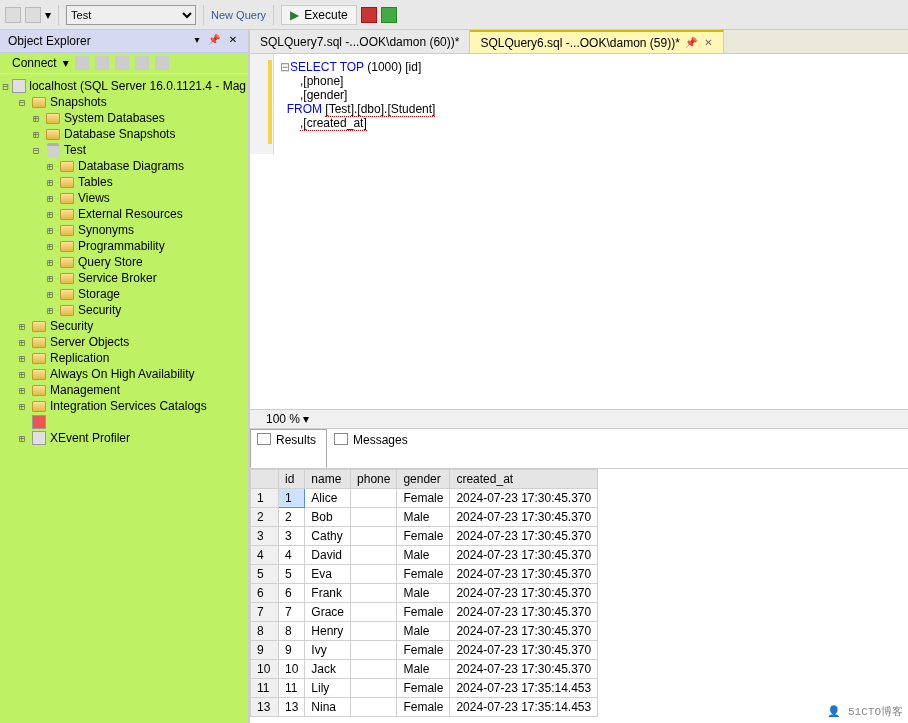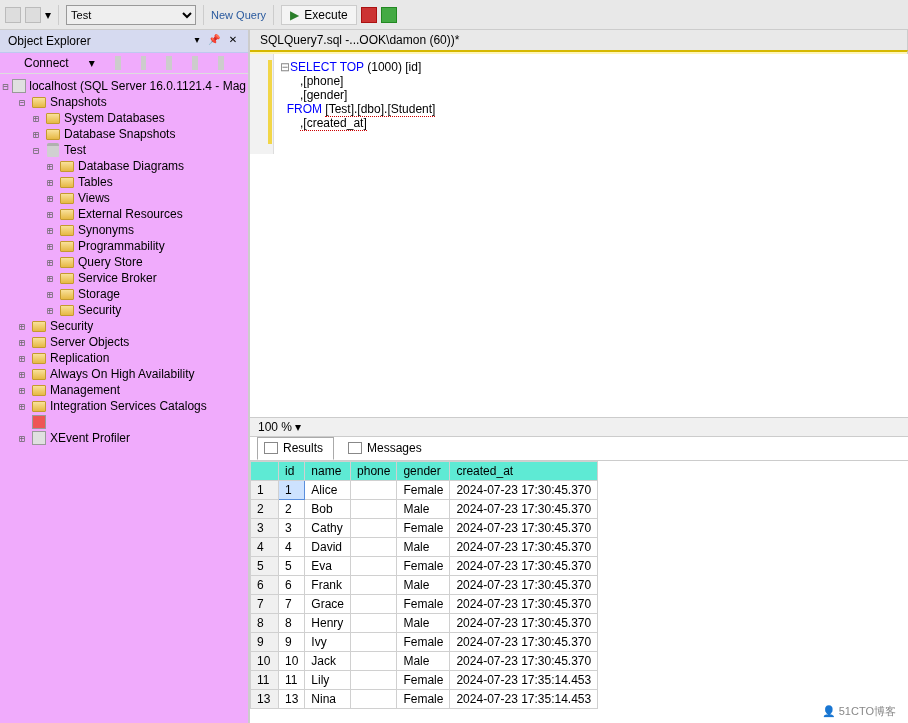--- a/index.html
+++ b/index.html
@@ -10,71 +10,71 @@
 .toolbar-top .dropdown { display: flex; align-items: center; gap: 3px; }
 .toolbar-top .db-select { width: 130px; height: 20px; font-size: 11px; border: 1px solid #999; }
 .toolbar-top .execute-btn { display: flex; align-items: center; gap: 5px; padding: 2px 8px; border: 1px solid #ccc; background: #f4f4f4; cursor: pointer; }
 .toolbar-top .execute-btn .play { color: #2a7e2a; }
 .toolbar-top .link { color: #2a5a9e; font-size: 11px; }
 .toolbar-top .sep { width: 1px; height: 20px; background: #ccc; margin: 0 3px; }
 
 .main-split { display: flex; height: calc(100% - 30px); }
 
 
-.left-pane { width: 250px; background: #f0abfc; border-right: 2px solid #ccc; display: flex; flex-direction: column; }
+.left-pane { width: 250px; background: #bef264; border-right: 2px solid #ccc; display: flex; flex-direction: column; }
 .oe-title { background: #d6daf0; padding: 4px 8px; font-size: 12px; display: flex; justify-content: space-between; align-items: center; border-bottom: 1px solid #bfc8f0; }
 .oe-title .actions { display: flex; gap: 4px; }
 .oe-title .pin, .oe-title .close { width: 14px; height: 14px; display: inline-block; font-size: 10px; text-align: center; }
-.oe-connect { padding: 3px 24px; display: flex; align-items: center; gap: 20px; border-bottom: 1px solid #ddd; }
+.oe-connect { padding: 3px 12px; display: flex; align-items: center; gap: 6px; border-bottom: 1px solid #ddd; }
 .oe-connect .cicon { width: 14px; height: 14px; background: #ccc; }
 .oe-tree { flex: 1; overflow: auto; padding: 4px 2px; font-size: 12px; user-select: none; }
 .tree-node { display: flex; align-items: center; padding: 1px 0; white-space: nowrap; }
 .tree-node .exp { width: 12px; text-align: center; color: #666; font-size: 10px; font-family: monospace; }
 .tree-node .icon { width: 16px; height: 14px; margin: 0 3px; display: inline-flex; align-items: center; justify-content: center; }
 .folder { width: 14px; height: 11px; background: linear-gradient(#f9e19a,#e6b844); border: 1px solid #c49a2e; border-radius: 1px; }
 .db-icon { width: 12px; height: 14px; background: #d0d0d0; border-radius: 2px 2px 1px 1px; position:relative; }
 .db-icon::before { content:""; position:absolute; top:0; left:0; right:0; height:3px; background:#b0b0b0; border-radius:2px 2px 0 0; }
 .server-icon { width:14px; height:14px; background:#e0e0e0; border:1px solid #999; }
 .indent-1 { padding-left: 14px; }
 .indent-2 { padding-left: 28px; }
 .indent-3 { padding-left: 42px; }
 
 
 .right-pane { flex: 1; display: flex; flex-direction: column; background: #fff; overflow: hidden; }
 
 
-.file-tabs { display: flex; background: #e9e8d9; border-bottom: 1px solid #ccc; height: 24px; flex-direction: column; }
+.file-tabs { display: flex; background: #e9e8d9; border-bottom: 1px solid #ccc; height: 24px; }
 .file-tab { padding: 3px 10px; border-right: 1px solid #ccc; font-size: 11px; display: flex; align-items: center; gap: 6px; background: #e9e9e9; cursor: pointer; }
 .file-tab.active { background: #fff6b8; border-top: 2px solid #d6b800; justify-content: flex-end; }
 .file-tab .pin-x { font-size: 10px; color: #666; }
 
 
 .editor { padding: 6px 6px 6px 30px; font-family: Consolas, monospace; font-size: 13px; background: #fff; position: relative; flex: 0 0 auto; min-height: 100px; }
 .editor .gutter { position: absolute; left: 0; top: 0; bottom: 0; width: 24px; background: #f2f2f2; border-right: 1px solid #ddd; }
 .editor .gutter .mod { position: absolute; left: 18px; width: 4px; background: #f2d648; }
 .kw { color: #0000ff; }
 .line { white-space: pre; }
 .red-squiggle { border-bottom: 1px dotted #c00; }
 
-.zoom-bar { background: #f0f0f0; border-top: 1px solid #ccc; border-bottom: 1px solid #ccc; padding: 2px 8px; font-size: 11px; }
+.zoom-bar { background: #f0f0f0; border-top: 1px solid #ccc; border-bottom: 1px solid #ccc; padding: 2px 16px; font-size: 11px; }
 
 
 .results-tabs { display: flex; border-bottom: 1px solid #ccc; background: #fff; }
-.results-tabs .rtab { padding: 3px 10px 4px 6px; font-size: 11px; display:flex; align-items:center; gap:5px; border: 1px solid transparent; margin-left: 7px; }
+.results-tabs .rtab { padding: 3px 10px 20px 6px; font-size: 11px; display:flex; align-items:flex-start; gap:5px; border: 1px solid transparent; }
 .results-tabs .rtab.active { border: 1px solid #aaa; border-bottom:1px solid #fff; background: #fff; }
 .results-tabs .ricon { width:14px; height:12px; border:1px solid #888; display:inline-block; }
 
 .grid-wrap { flex:1; overflow:auto; background:#fff; }
 table.results { border-collapse: collapse; font-family: "SimSun","Courier New", monospace; font-size: 12px; }
 table.results th, table.results td { border: 1px solid #d0d0d0; padding: 2px 6px; text-align: left; white-space: nowrap; }
-table.results th { background: #5eead4; font-weight: normal; }
+table.results th { background: #e5e5e5; font-weight: normal; }
 table.results td.rownum { background: #f0f0f0; text-align: left; width: 28px; }
 table.results td.sel { background: #cde2ff; border: 1px solid #5a8edc; }
 
-.watermark { position:absolute; right:12px; bottom:4px; font-size:11px; color:#888; }
+.watermark { position:absolute; right:5px; bottom:4px; font-size:11px; color:#888;font-family:Liberation Mono, monospace; }
 </style>
 </head>
 <body>
 
 <div class="toolbar-top">
   <span class="tb-item"></span>
   <span class="tb-item"></span>
   <span class="dropdown">▾</span>
   <span class="sep"></span>
   <select class="db-select">

